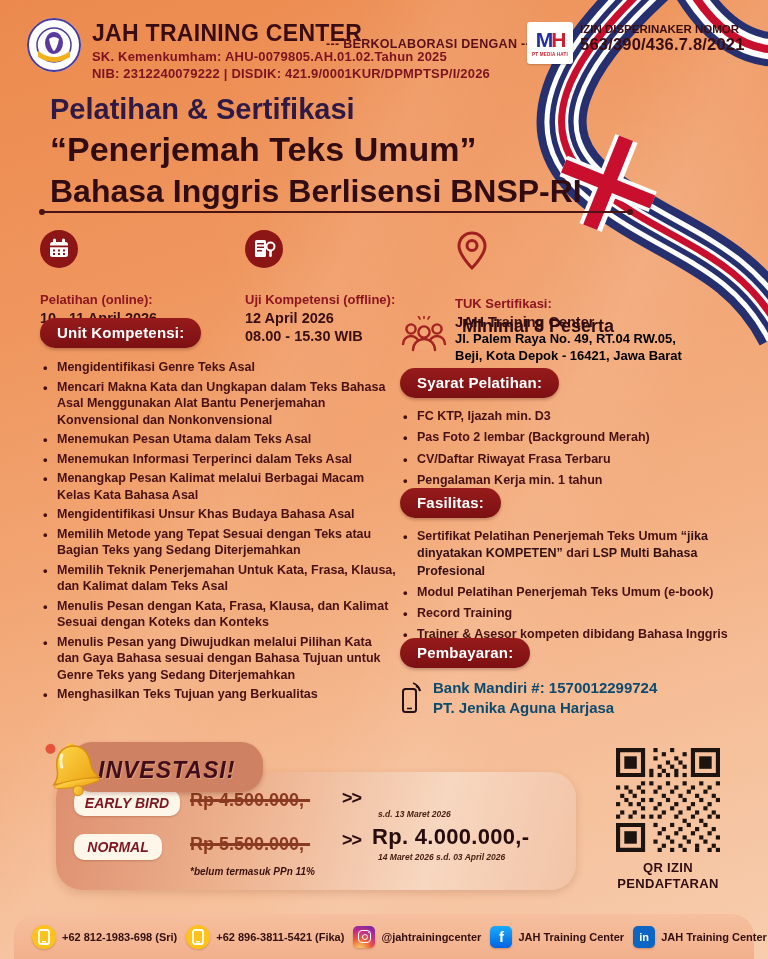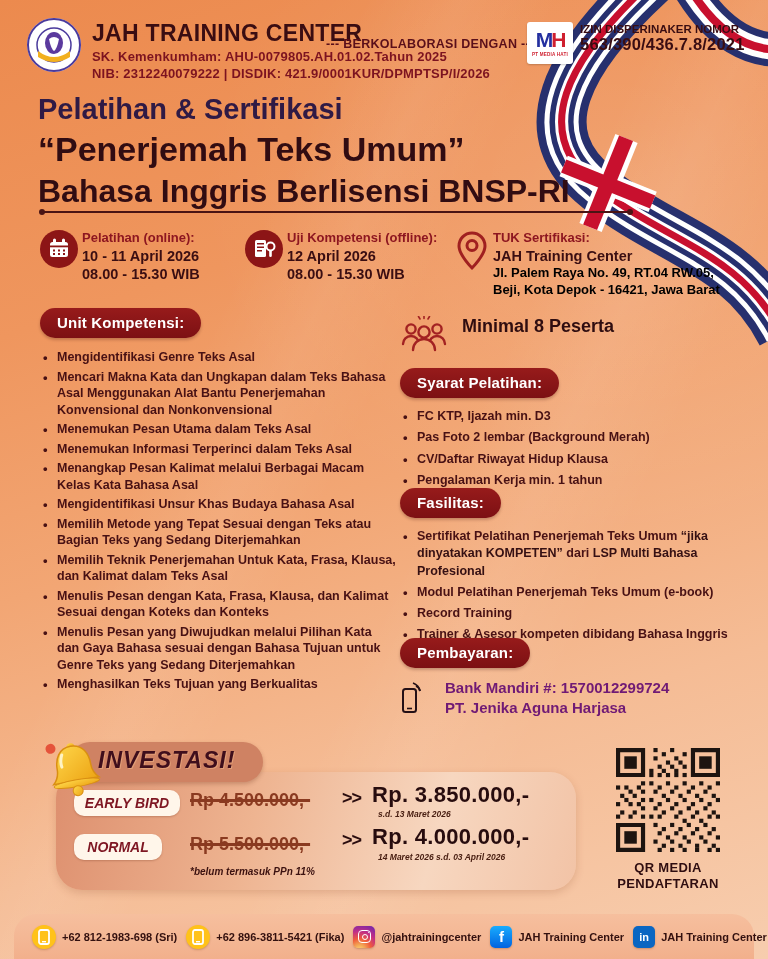--- a/index.html
+++ b/index.html
@@ -34,71 +34,71 @@
   .partner { position:absolute; left:527px; top:22px; display:flex; gap:7px; }
   .mh-box { width:46px; height:42px; background:#fff; border-radius:3px; display:flex; flex-direction:column; align-items:center; justify-content:center; box-shadow:0 1px 2px rgba(0,0,0,.2); }
   .mh-letters { font-size:21px; font-weight:900; letter-spacing:-2px; line-height:1; }
   .mh-m { color:#2430a0; } .mh-h { color:#cf1f2f; }
   .mh-sub { font-size:4.6px; font-weight:800; color:#cf1f2f; margin-top:2px; letter-spacing:.2px; }
   .permit { padding-top:1px; }
   .permit-1 { font-size:11.5px; font-weight:800; color:#3a0d12; }
   .permit-2 { font-size:16.5px; font-weight:800; color:#3a0d12; letter-spacing:.2px; }
 
   
-  .title { position:absolute; left:38px; top:92px; z-index:2; }
+  .title { position:absolute; left:50px; top:92px; z-index:2; }
   .title-1 { font-size:29px; font-weight:800; color:#2f1a45; line-height:1.2; }
   .title-2 { font-size:34px; font-weight:800; color:#310c12; line-height:1.2; margin-top:2px; }
   .title-3 { font-size:32px; font-weight:800; color:#310c12; line-height:1.2; margin-top:2px; }
   .divider { position:absolute; left:42px; top:211px; width:588px; height:2px; background:#4a1414; z-index:2; }
   .divider::before, .divider::after { content:""; position:absolute; top:-2px; width:6px; height:6px; border-radius:50%; background:#4a1414; }
   .divider::before { left:-3px; } .divider::after { right:-3px; }
 
   
   .schedule { position:absolute; left:0; top:230px; width:768px; z-index:2; }
-  .sch-item { position:absolute; display:flex; gap:4px; }
+  .sch-item { position:absolute; display:flex; gap:24px;flex-direction:column; }
   .sch-1 { left:40px; } .sch-2 { left:245px; } .sch-3 { left:455px; }
   .sch-icon { flex:0 0 auto; }
   .sch-h { font-size:13px; font-weight:800; color:#8d1620; line-height:1.3; }
   .sch-l { font-size:14.5px; font-weight:800; color:#3a0e12; line-height:1.28; }
   .sch-a { font-size:13px; font-weight:600; color:#000000; line-height:1.28; }
 
   
   .badge {
     display:inline-block; background:linear-gradient(180deg,#971b1b,#7c1013);
     color:#fff; font-weight:800; font-size:15px; letter-spacing:.2px;
     border-radius:17px; padding:6px 17px 7px; box-shadow:0 2px 3px rgba(60,10,10,.25);
   }
 
   
-  .left-col { position:absolute; left:40px; top:308px; width:356px; z-index:2; }
+  .left-col { position:absolute; left:40px; top:318px; width:356px; z-index:2; }
   .u-list { margin-top:11px; list-style:none; }
   .u-list li, .r-list li {
     position:relative; padding-left:17px; font-size:12.5px; font-weight:600;
     color:#481114; line-height:1.32; margin-bottom:3px;
   }
   .u-list li::before, .r-list li::before {
     content:"•"; position:absolute; left:3px; top:0; color:#481114; font-size:13px;
   }
 
   
   .participants { position:absolute; left:400px; top:316px; display:flex; align-items:flex-start; gap:14px; z-index:2; }
   .participants-label { font-size:18px; font-weight:800; color:#2f0d10; }
   .block-syarat { position:absolute; left:400px; top:368px; width:362px; z-index:2; }
   .block-fasilitas { position:absolute; left:400px; top:488px; width:366px; z-index:2; }
   .block-pembayaran { position:absolute; left:400px; top:638px; width:362px; z-index:2; }
   .r-list { margin-top:10px; list-style:none; }
   .r-list li { font-size:12.5px; line-height:1.38; margin-bottom:4px; }
   .r-list b { font-weight:800; color:#351013; }
   .pay-row { display:flex; gap:9px; margin-top:10px; align-items:center; }
-  .pay-lines { font-size:15px; font-weight:800; color:#701a75; line-height:1.3;margin-left:12px; }
+  .pay-lines { font-size:15px; font-weight:800; color:#0c4a6e; line-height:1.3; }
 
   
   .inv-tab {
     position:absolute; left:70px; top:742px; z-index:4;
-    background:#cf8263; border-radius:22px; padding:5px 28px 8px;
+    background:#cf8263; border-radius:22px; padding:15px 28px 8px;
     box-shadow:0 2px 4px rgba(90,30,10,.25);
   }
   .inv-tab span { font-size:23px; font-weight:900; font-style:italic; color:#3f0e1c; letter-spacing:1px; text-shadow:1px 1px 0 rgba(255,200,150,.4); }
   .bell { position:absolute; left:42px; top:735px; width:64px; height:64px; z-index:5; transform:rotate(-10deg); }
   .inv-panel {
     position:absolute; left:56px; top:772px; width:520px; height:118px; z-index:3;
     border-radius:26px;
     background:linear-gradient(105deg,#dd8f6e 0%,#eeb491 38%,#f7d7c0 72%,#f2c3a6 100%);
     box-shadow:0 3px 8px rgba(120,50,20,.18);
   }
@@ -281,21 +281,21 @@
       <path d="M13 34 a11 11 0 0 1 22 0" fill="#f2a674"></path>
     </svg>
     <span class="participants-label">Minimal 8 Peserta</span>
   </div>
 
   <div class="block-syarat">
     <span class="badge">Syarat Pelatihan:</span>
     <ul class="r-list">
       <li>FC KTP, Ijazah min. D3</li>
       <li>Pas Foto 2 lembar (Background Merah)</li>
-      <li>CV/Daftar Riwayat Hidup Klausa</li>
+      <li>CV/Daftar Riwayat Frasa Terbaru</li>
       <li>Pengalaman Kerja min. 1 tahun</li>
     </ul>
   </div>
 
   <div class="block-fasilitas">
     <span class="badge">Fasilitas:</span>
     <ul class="r-list">
       <li><span>Sertifikat Pelatihan Penerjemah Teks Umum </span><b>“jika dinyatakan KOMPETEN”</b><span> dari </span><b>LSP Multi Bahasa Profesional</b></li>
       <li>Modul Pelatihan Penerjemah Teks Umum (e-book)</li>
       <li>Record Training</li>
@@ -333,21 +333,20 @@
     <circle cx="32" cy="56" r="5" fill="url(#gold)" stroke="#d98f12" stroke-width="1"></circle>
     <path d="M22 18 q-3 6 -2 12" stroke="#fff3c4" stroke-width="3" fill="none" stroke-linecap="round"></path>
   </svg>
   <div class="inv-tab">
     <span>INVESTASI!</span>
   </div>
   <div class="inv-panel">
     <div class="price-pill pill-early">EARLY BIRD</div>
     <div class="old-price old-1">Rp 4.500.000,-</div>
     <div class="arrow arr-1">&gt;&gt;</div>
-    <div class="new-price new-1">Rp. 3.850.000,-</div>
     <div class="period per-1">s.d. 13 Maret 2026</div>
     <div class="price-pill pill-normal">NORMAL</div>
     <div class="old-price old-2">Rp 5.500.000,-</div>
     <div class="arrow arr-2">&gt;&gt;</div>
     <div class="new-price new-2">Rp. 4.000.000,-</div>
     <div class="period per-2">14 Maret 2026 s.d. 03 April 2026</div>
     <div class="inv-note">*belum termasuk PPn 11%</div>
   </div>
 
   <div class="qr-block">
@@ -465,21 +464,21 @@
           <rect x="23" y="23" width="1" height="1"></rect>
           <rect x="10" y="24" width="1" height="1"></rect>
           <rect x="13" y="24" width="1" height="1"></rect>
           <rect x="16" y="24" width="1" height="1"></rect>
           <rect x="19" y="24" width="1" height="1"></rect>
           <rect x="22" y="24" width="1" height="1"></rect>
           <rect x="24" y="24" width="1" height="1"></rect>
         </g>
     </svg>
     <div class="qr-label">
-      <div>QR MEDIA</div>
+      <div>QR IZIN</div>
       <div>PENDAFTARAN</div>
     </div>
   </div>
 
   <div class="footer">
     <div class="f-item">
       <span class="circ-icon">
         <svg width="12" height="16" viewBox="0 0 12 16">
             <rect x="1" y="1" width="10" height="14" rx="2" fill="none" stroke="#fff" stroke-width="1.8"></rect>
             <rect x="4" y="12" width="4" height="1.4" fill="#fff"></rect>

